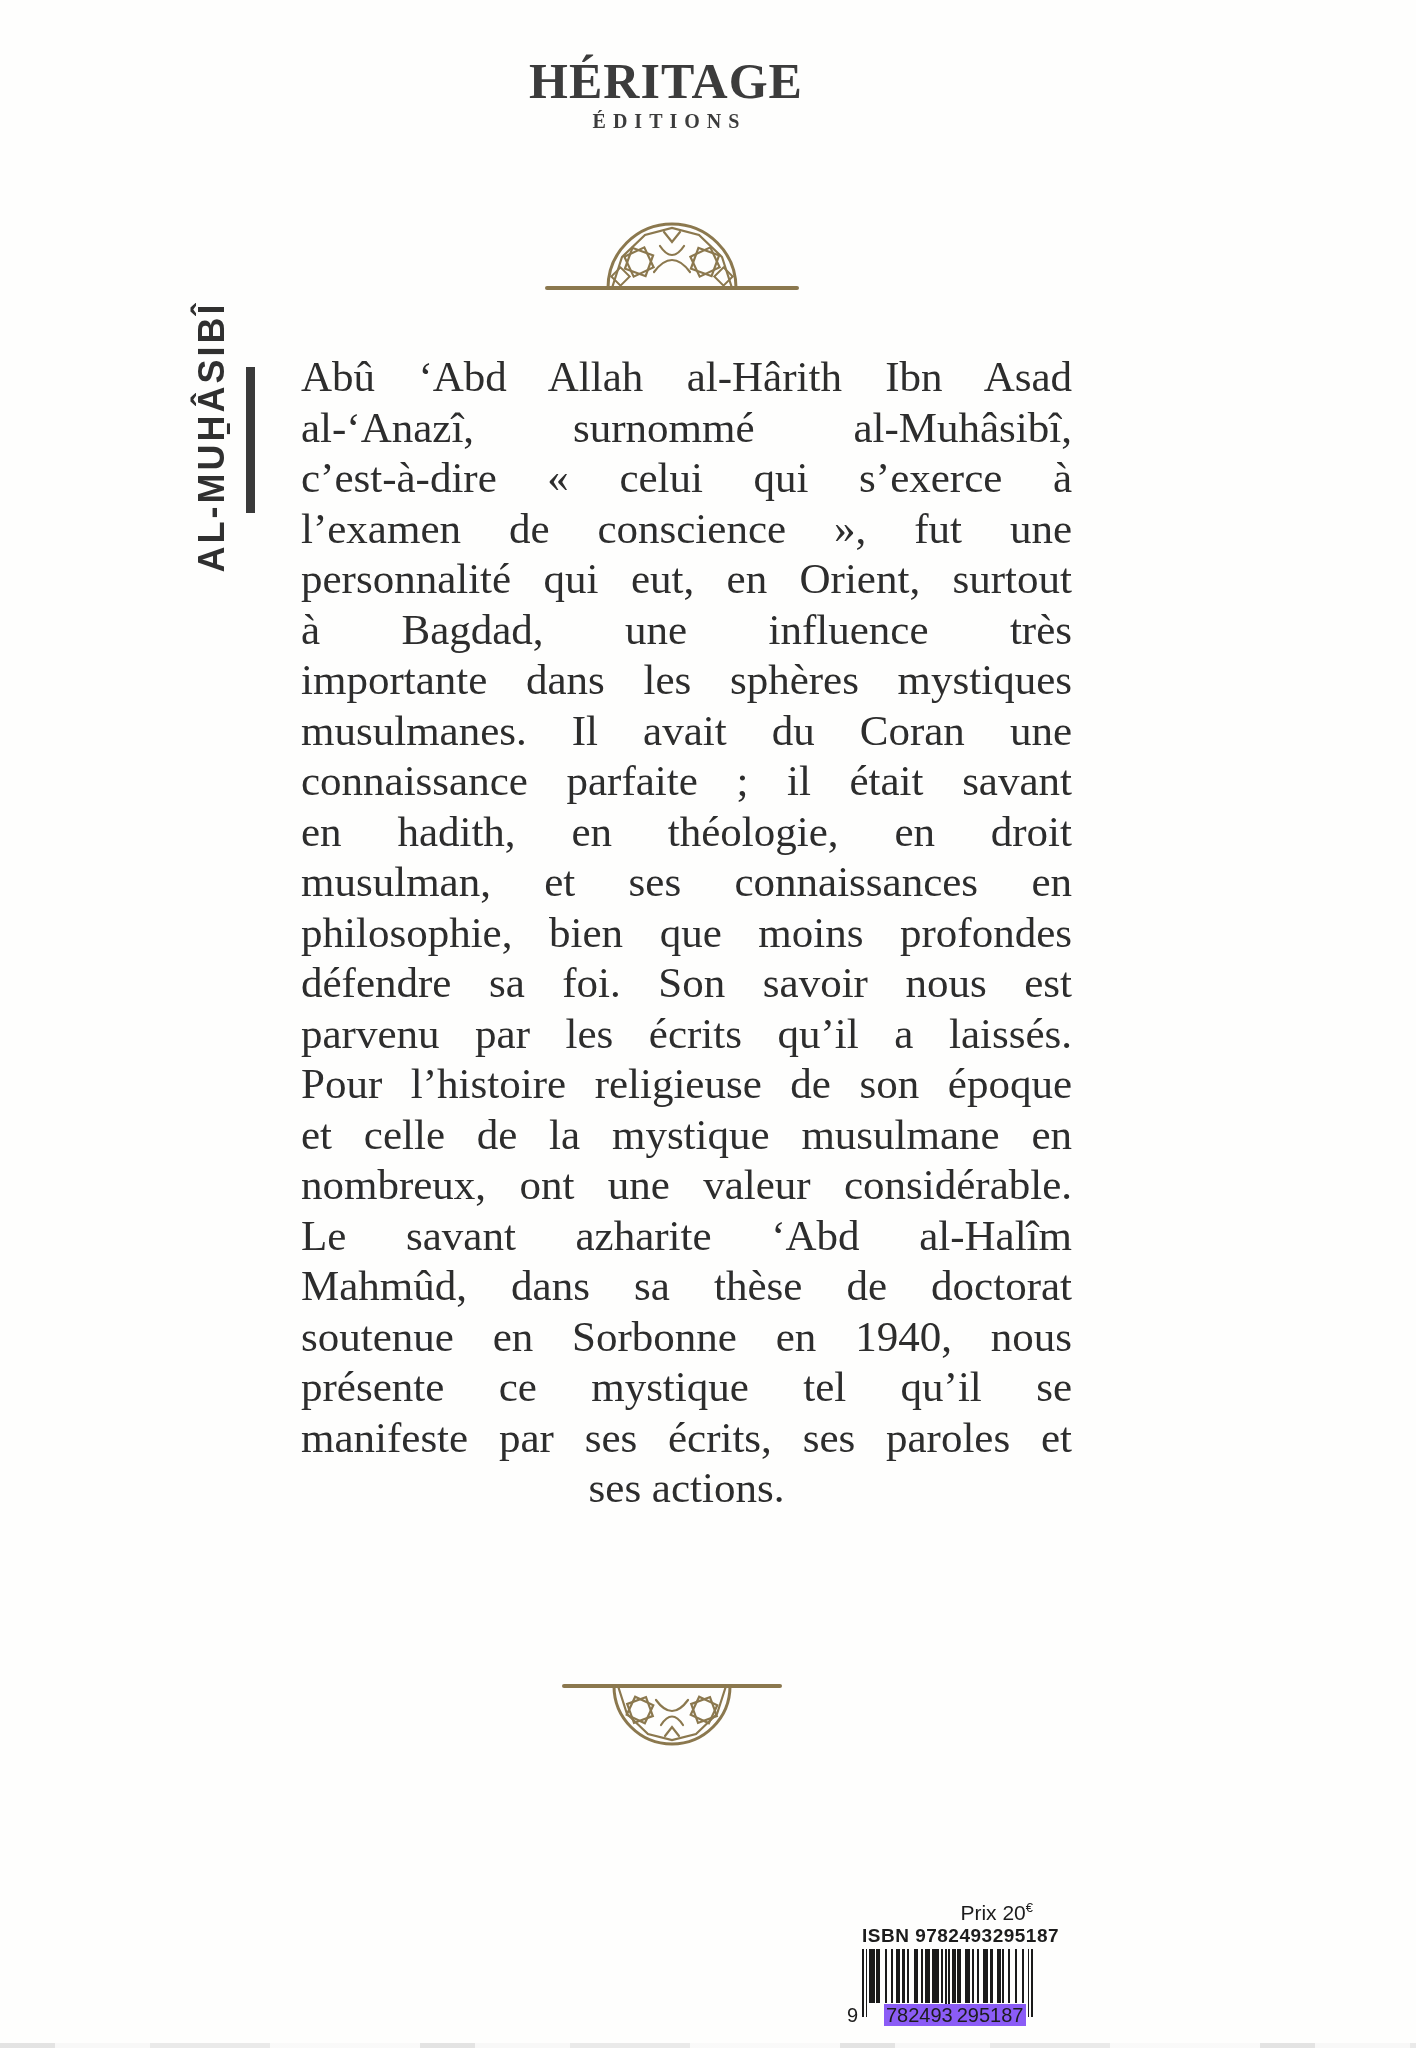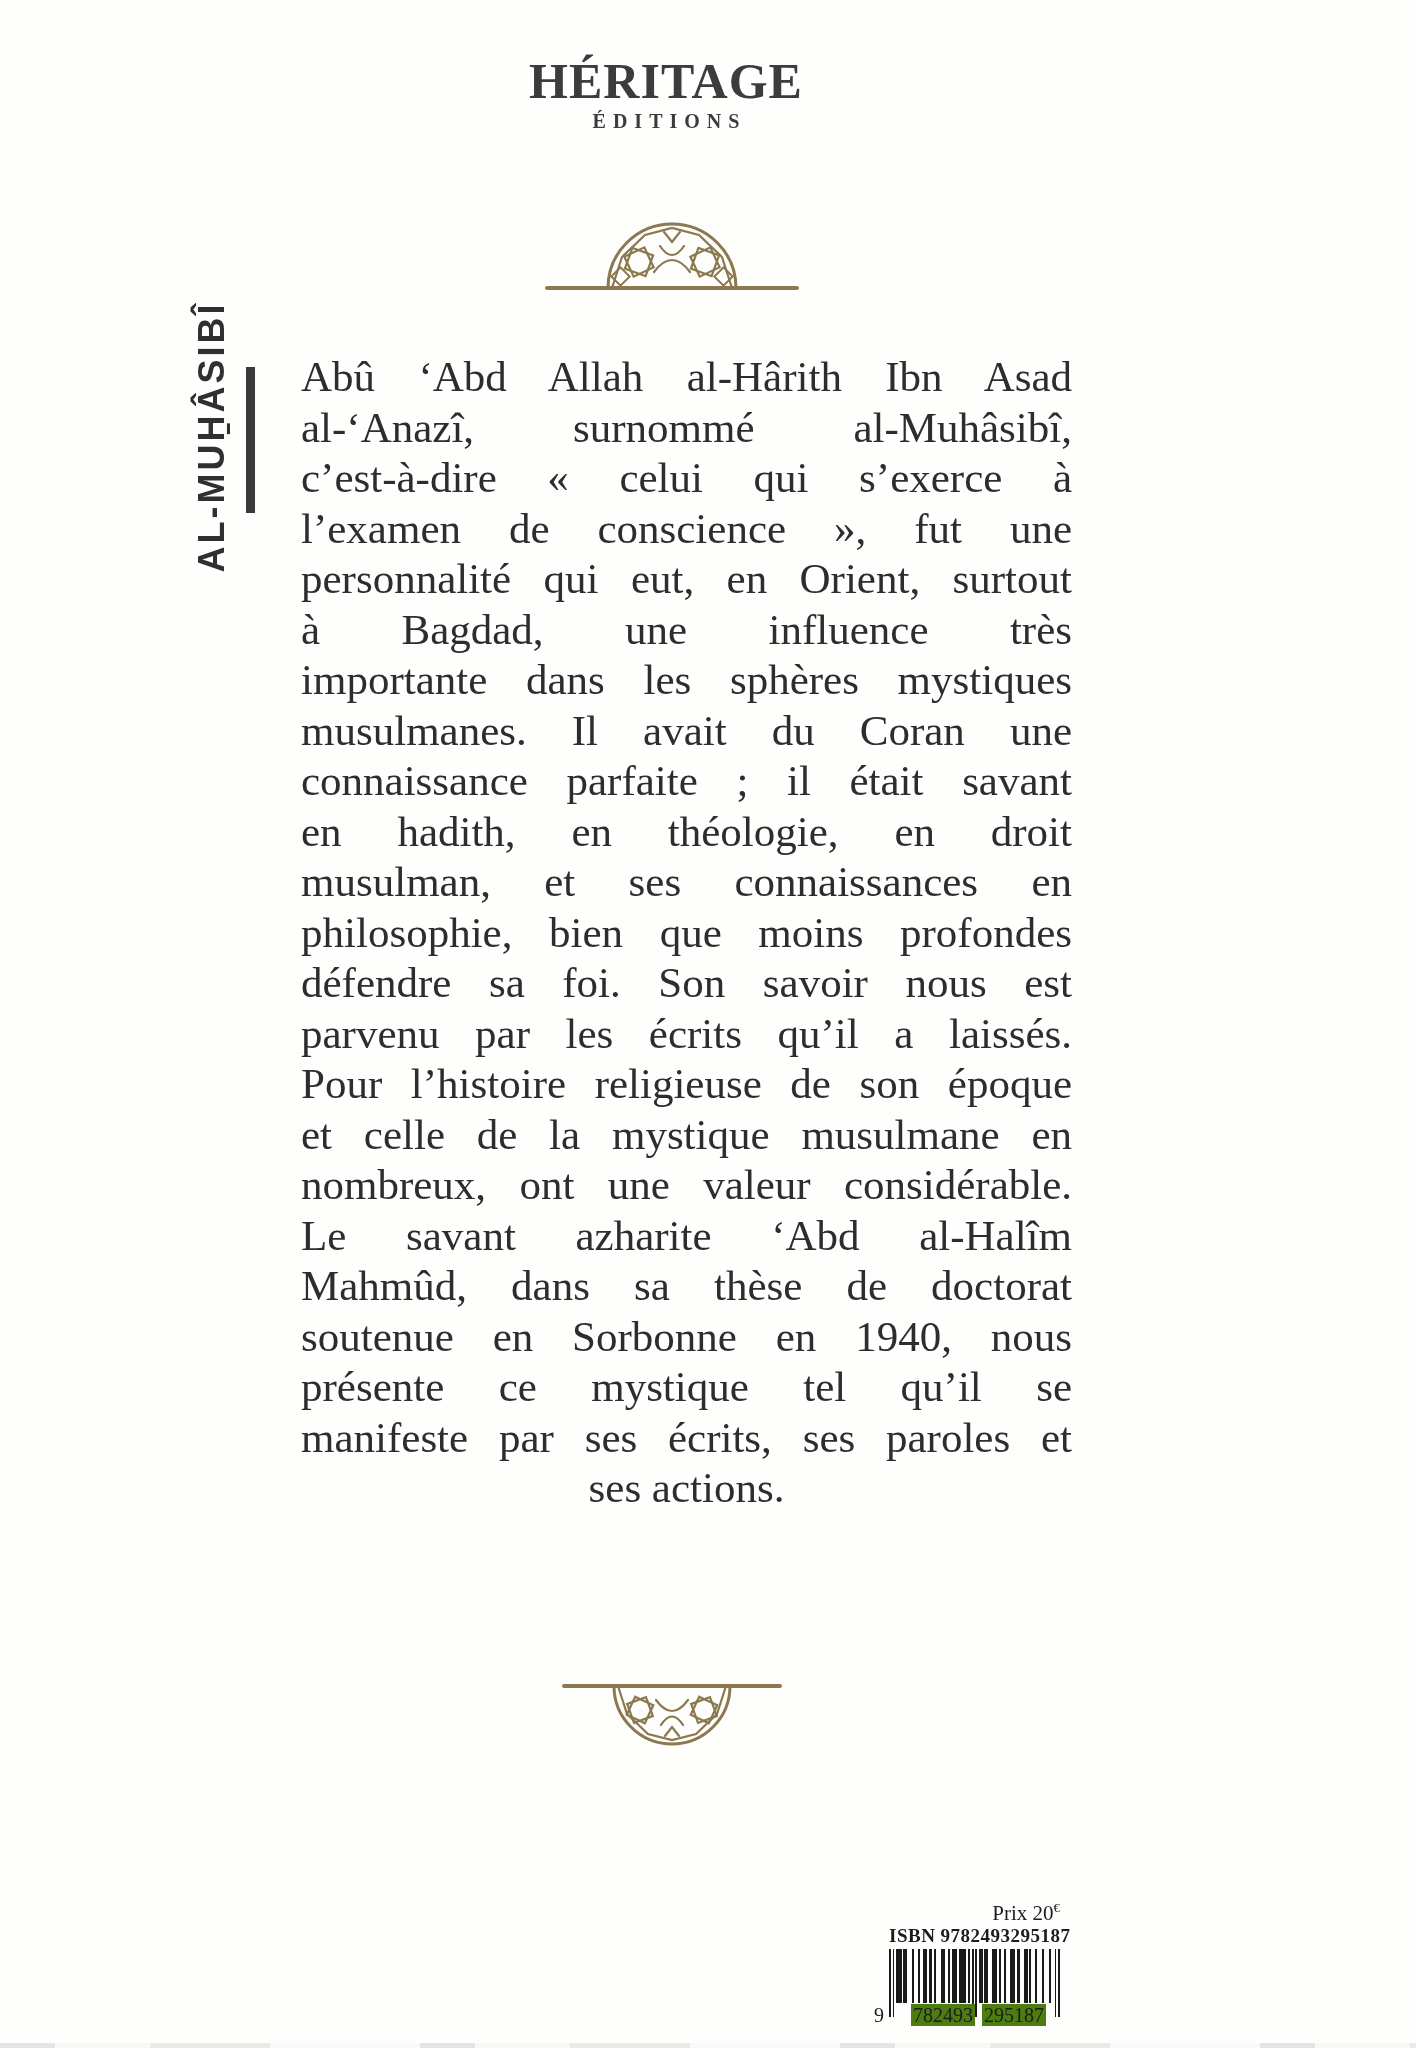--- a/index.html
+++ b/index.html
@@ -36,32 +36,32 @@
 
   
   .body-text{
     position:absolute;left:277px;top:352px;width:771px;
     font-size:43px;line-height:50.5px;color:var(--ink);margin-left:24px;
   }
   .body-text .line{text-align:justify;text-align-last:justify;}
   .body-text .line.center{text-align:center;text-align-last:center;}
 
   
-  .commerce{position:absolute;right:356px;top:1896px;width:171px;text-align:right;
-    font-family:Liberation Serif, serif;color:#1c1c1c;}
+  .commerce{position:absolute;right:383px;top:1896px;width:171px;text-align:right;
+    font-family:Liberation Sans, sans-serif;color:#1c1c1c;}
   .price-line{font-size:21px;line-height:24px;white-space:nowrap;}
   .price-sup{font-size:13px;vertical-align:super;}
   .isbn-line{font-size:19px;font-weight:bold;line-height:22px;white-space:nowrap;letter-spacing:.5px;text-align:right;}
   .barcode-wrap{margin-top:2px;width:171px;height:68px;}
   .barcode-digits{
     position:relative;display:flex;justify-content:space-between;
     padding:0 14px 0 22px;margin-top:-17px;
     font-size:20px;line-height:22px;font-weight:normal;text-align:left;
   }
-  .barcode-digits .g{background:#4d7c0f;padding:0 2px;}
+  .barcode-digits .g{background:#8b5cf6;padding:0 2px;}
   .digit-lead{position:absolute;left:-15px;top:0;background:transparent;}
 
   
   .scan-edge{position:absolute;left:0;bottom:0;width:100%;height:5px;opacity:.5;
     background:repeating-linear-gradient(90deg,#c9c9c9 0 55px,#f2f2f2 55px 150px,#d6d6d6 150px 270px,#f5f5f5 270px 420px);}
 </style>
 </head>
 <body>
 
 <div class="canvas" style="--ink: #2d2d2d; --gold: #8b784e;">

